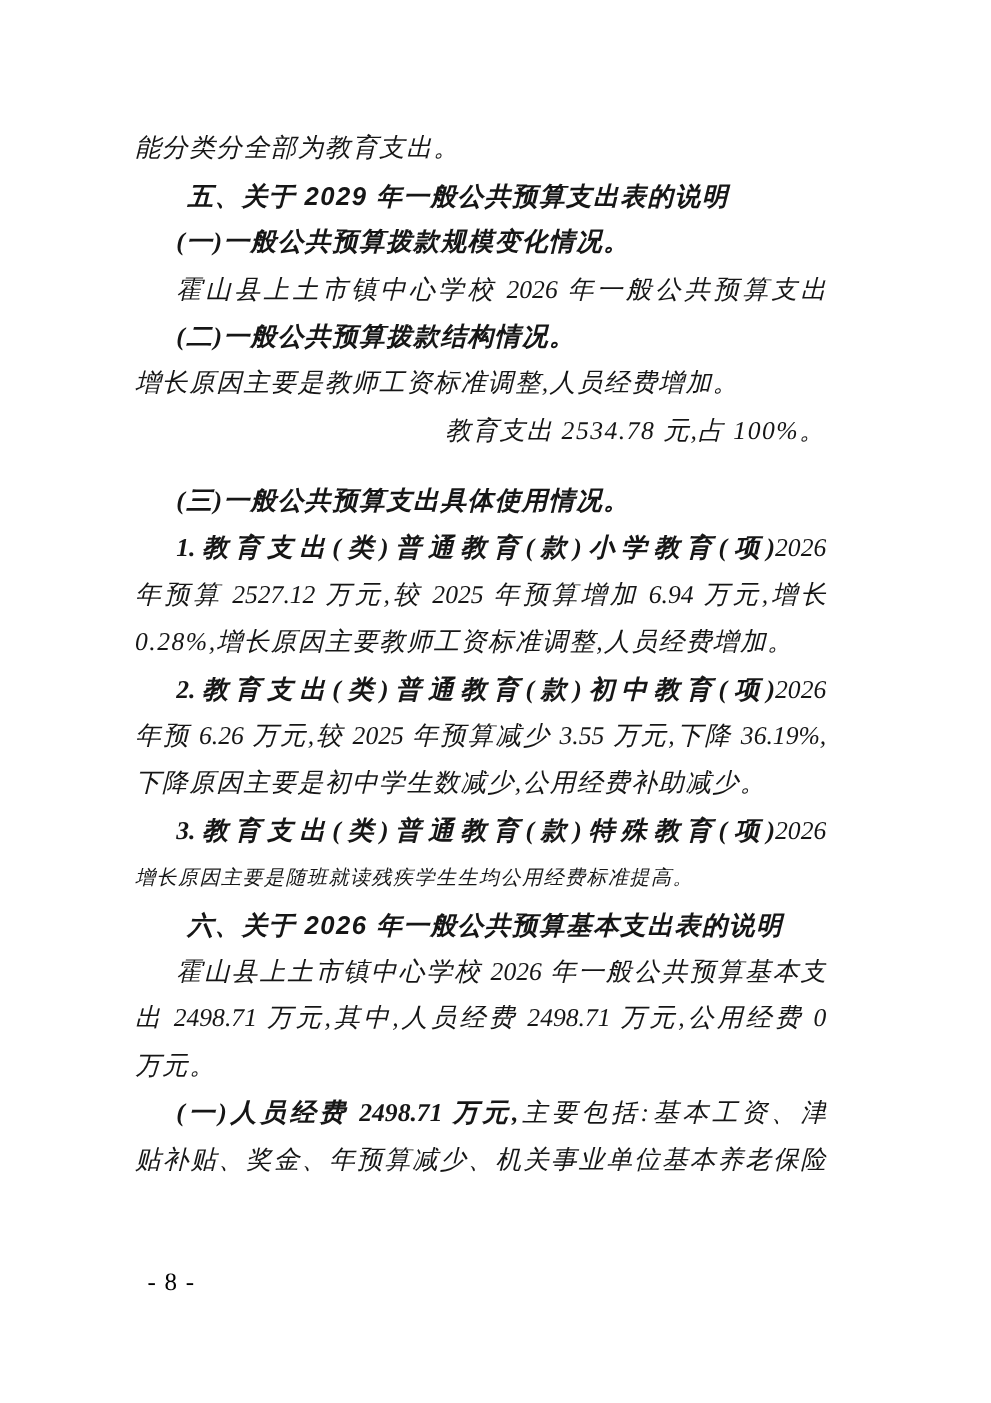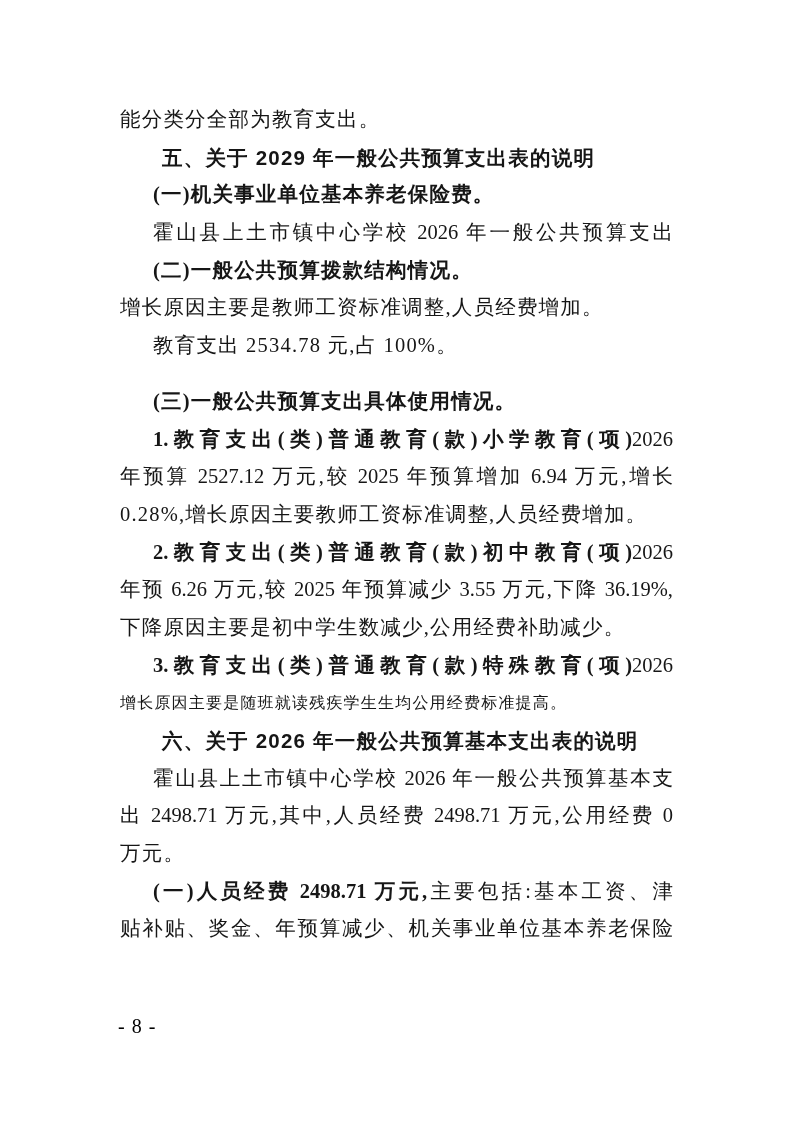--- a/index.html
+++ b/index.html
@@ -4,21 +4,21 @@
 <style>
   html,body{margin:0;padding:0;background:#ffffff;}
   body{
     width:793px;height:1122px;
     font-family:"Liberation Serif","DejaVu Serif",serif;
   }
   .page{
     position:relative;width:793px;height:1122px;background:#ffffff;overflow:hidden;
   }
   .doc-body{
-    position:absolute;left:120px;top:101px;width:553px;
+    position:absolute;left:108px;top:101px;width:553px;font-style:italic;
   }
   .doc-line{
     font-size:20.5px;line-height:37.7px;height:37.7px;overflow:hidden;
     box-sizing:border-box;width:553px;
   }
   .justified{
     text-align:justify;text-align-last:justify;letter-spacing:0;
   }
   .plain{
     letter-spacing:1.2px;
@@ -35,25 +35,25 @@
     font-size:20px;line-height:28px;letter-spacing:1px;
   }
 </style>
 </head>
 <body>
 
 <div class="page">
   <div class="doc-body" id="doc-body" style="color: rgb(22, 22, 22);">
       <div class="doc-line plain" style=""><span class="">能分类分全部为教育支出。</span></div>
       <div class="doc-line line-h1 plain" style="padding-left: 42px;"><span class="seg-bold">五、关于 2029 年一般公共预算支出表的说明</span></div>
-      <div class="doc-line line-h2 plain" style="padding-left: 33px;"><span class="seg-bold">(一)机关事业单位基本养老保险费。</span></div>
+      <div class="doc-line line-h2 plain" style="padding-left: 33px;"><span class="seg-bold">(一)一般公共预算拨款规模变化情况。</span></div>
       <div class="doc-line justified" style="padding-left: 33px;"><span class="">霍山县上土市镇中心学校 2026 年一般公共预算支出</span></div>
       <div class="doc-line line-h2 plain" style="padding-left: 33px;"><span class="seg-bold">(二)一般公共预算拨款结构情况。</span></div>
       <div class="doc-line plain" style=""><span class="">增长原因主要是教师工资标准调整,人员经费增加。</span></div>
-      <div class="doc-line plain" style="padding-left: 33px;"><span class="">教育支出 2534.78 元,占 100%。</span></div>
+      <div class="doc-line plain" style="padding-left: 33px; text-align: right;"><span class="">教育支出 2534.78 元,占 100%。</span></div>
       <div class="doc-line line-h2 plain" style="padding-left: 33px; margin-top: 18px;"><span class="seg-bold">(三)一般公共预算支出具体使用情况。</span></div>
       <div class="doc-line justified" style="padding-left: 33px;"><span class="seg-bold">1.教育支出(类)普通教育(款)小学教育(项)</span><span class="">2026</span></div>
       <div class="doc-line justified" style=""><span class="">年预算 2527.12 万元,较 2025 年预算增加 6.94 万元,增长</span></div>
       <div class="doc-line plain" style=""><span class="">0.28%,增长原因主要教师工资标准调整,人员经费增加。</span></div>
       <div class="doc-line justified" style="padding-left: 33px;"><span class="seg-bold">2.教育支出(类)普通教育(款)初中教育(项)</span><span class="">2026</span></div>
       <div class="doc-line justified" style=""><span class="">年预 6.26 万元,较 2025 年预算减少 3.55 万元,下降 36.19%,</span></div>
       <div class="doc-line plain" style=""><span class="">下降原因主要是初中学生数减少,公用经费补助减少。</span></div>
       <div class="doc-line justified" style="padding-left: 33px;"><span class="seg-bold">3.教育支出(类)普通教育(款)特殊教育(项)</span><span class="">2026</span></div>
       <div class="doc-line plain" style="font-size: 16px;"><span class="">增长原因主要是随班就读残疾学生生均公用经费标准提高。</span></div>
       <div class="doc-line line-h1 plain" style="padding-left: 42px;"><span class="seg-bold">六、关于 2026 年一般公共预算基本支出表的说明</span></div>

